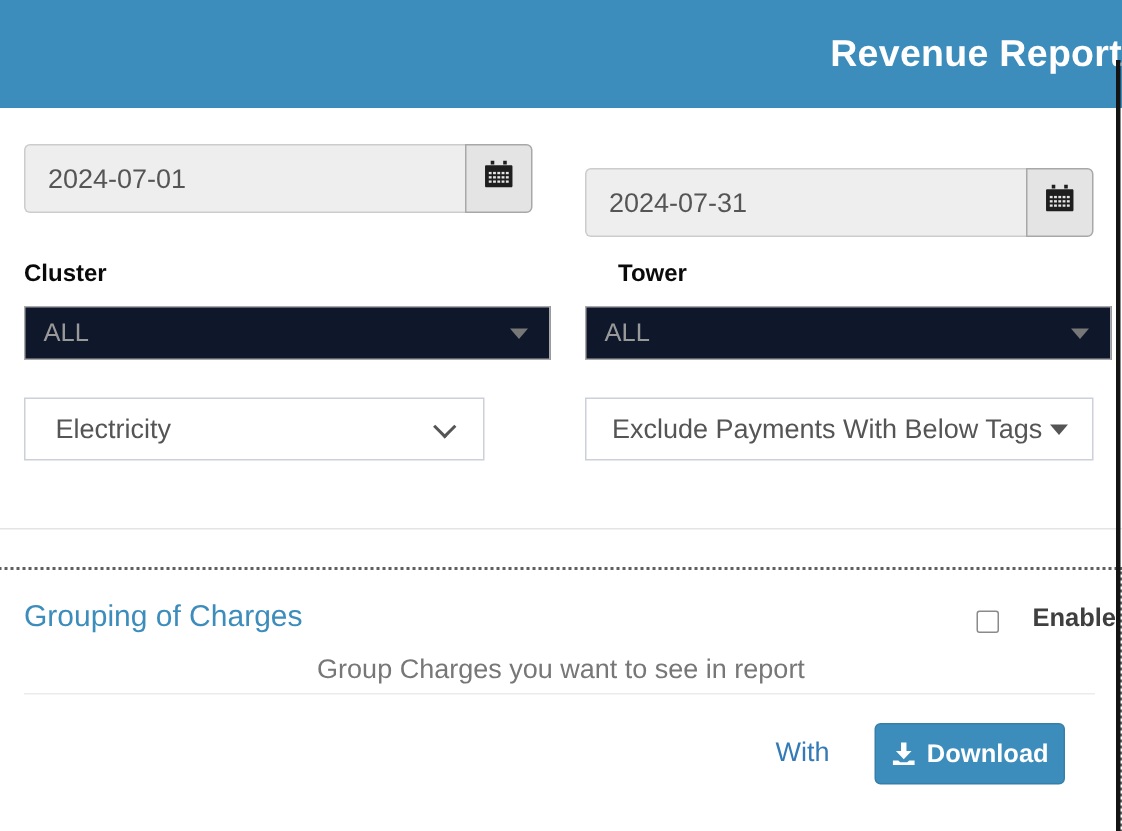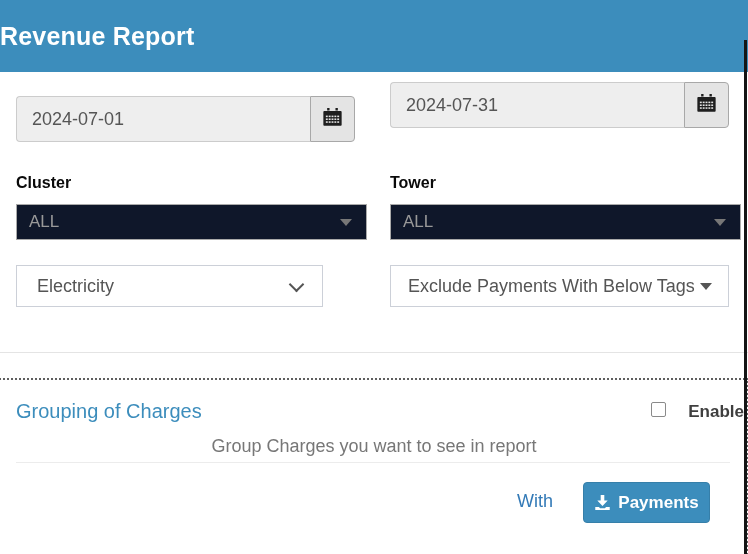--- a/index.html
+++ b/index.html
@@ -4,42 +4,42 @@
 <style>
   html,body{margin:0;padding:0;background:#fff;}
   .stage{
     position:relative;width:748px;height:554px;overflow:hidden;
     font-family:"Liberation Sans","DejaVu Sans",sans-serif;
     background:#fff;
   }
   
   .modal-header{
     position:absolute;left:0;top:0;width:748px;height:72px;
-    background:#3c8dbc;display:flex;align-items:center;justify-content:flex-start;
+    background:#3c8dbc;display:flex;align-items:center;justify-content:flex-end;
   }
   .modal-title{color:#ffffff;font-size:25px;font-weight:600;letter-spacing:.2px;}
   
   .edge-strip{position:absolute;left:744px;top:40px;width:3px;height:514px;background:#141414;z-index:50;}
   
   .input-group{position:absolute;height:46px;display:flex;}
   .input-group.left{left:16px;top:96px;width:339px;}
-  .input-group.right{left:390px;top:82px;width:339px;}
+  .input-group.right{left:390px;top:112px;width:339px;}
   .date-input{
     flex:1;height:44px;border:1px solid #cccccc;border-right:none;background:#eeeeee;
     color:#555;font-size:18px;display:flex;align-items:center;padding-left:15px;
     border-radius:4px 0 0 4px;
   }
   .cal-btn{
     width:45px;height:46px;box-sizing:border-box;background:#e4e4e4;border:1px solid #a8a8a8;
     border-radius:0 4px 4px 0;display:flex;align-items:center;justify-content:center;cursor:pointer;
   }
   
   .field-label{position:absolute;top:174px;font-size:16px;font-weight:700;color:#0a0a0a;}
   .field-label.left{left:16px;}
-  .field-label.right{left:390px;}
+  .field-label.right{left:412px;}
   
   .s2-select{
     position:absolute;top:204px;width:337px;height:34px;border:1px solid #aaaaaa;background:#0f172a;
     display:flex;align-items:center;padding-left:12px;box-sizing:content-box;cursor:pointer;
   }
   .s2-select.left{left:16px;}
   .s2-select.right{left:390px;}
   .s2-placeholder{color:#999;font-size:17px;}
   .tri-down{
     position:absolute;right:14px;top:14px;width:0;height:0;
@@ -61,21 +61,21 @@
     border-left:6px solid transparent;border-right:6px solid transparent;border-top:7px solid #555;
   }
   
   .soft-rule{position:absolute;left:0;top:352px;width:748px;height:0;border-top:1px solid #e4e4e4;}
   .group-box{
     position:absolute;left:-4px;top:378px;width:748px;height:300px;
     border:2px dotted #5f5f5f;background:transparent;
   }
   
   .group-title{position:absolute;left:16px;top:376px;font-size:20px;color:#3c8dbc;margin-top:24px;}
-  .enable-wrap{position:absolute;right:4px;top:402px;display:flex;align-items:flex-start;gap:22px;}
+  .enable-wrap{position:absolute;right:4px;top:402px;display:flex;align-items:flex-end;gap:22px;}
   .enable-check{
     appearance:none;-webkit-appearance:none;width:15px;height:15px;margin:0;
     border:1px solid #8a8a8a;border-radius:2px;background:#fff;cursor:pointer;
   }
   .enable-label{font-size:17px;font-weight:700;color:#3f3f3f;cursor:pointer;}
   .group-hint{position:absolute;left:0;top:436px;width:748px;text-align:center;color:#777;font-size:18px;}
   .hint-rule{position:absolute;left:16px;top:462px;width:714px;height:0;border-top:1px solid #ececec;}
   
   .close-link{position:absolute;left:517px;top:491px;font-size:18px;color:#337ab7;cursor:pointer;}
   .download-btn{
@@ -186,18 +186,18 @@
   <div class="hint-rule"></div>
 
   <div class="close-link">With</div>
   <div class="download-btn">
     <span style="display:flex;">
       <svg width="17" height="17" viewBox="0 0 16 16">
         <path fill="#ffffff" d="M6.3 1h3.4v5.2h3.2L8 11.4 3.1 6.2h3.2z"></path>
         <path fill="#ffffff" d="M1.2 12.2h3.4l1.2 1.2h4.4l1.2-1.2h3.4V15H1.2z"></path>
       </svg>
     </span>
-    <span>Payments</span>
+    <span>Download</span>
   </div>
 
   <div class="edge-strip"></div>
 
 </div>
 
 </body></html>

